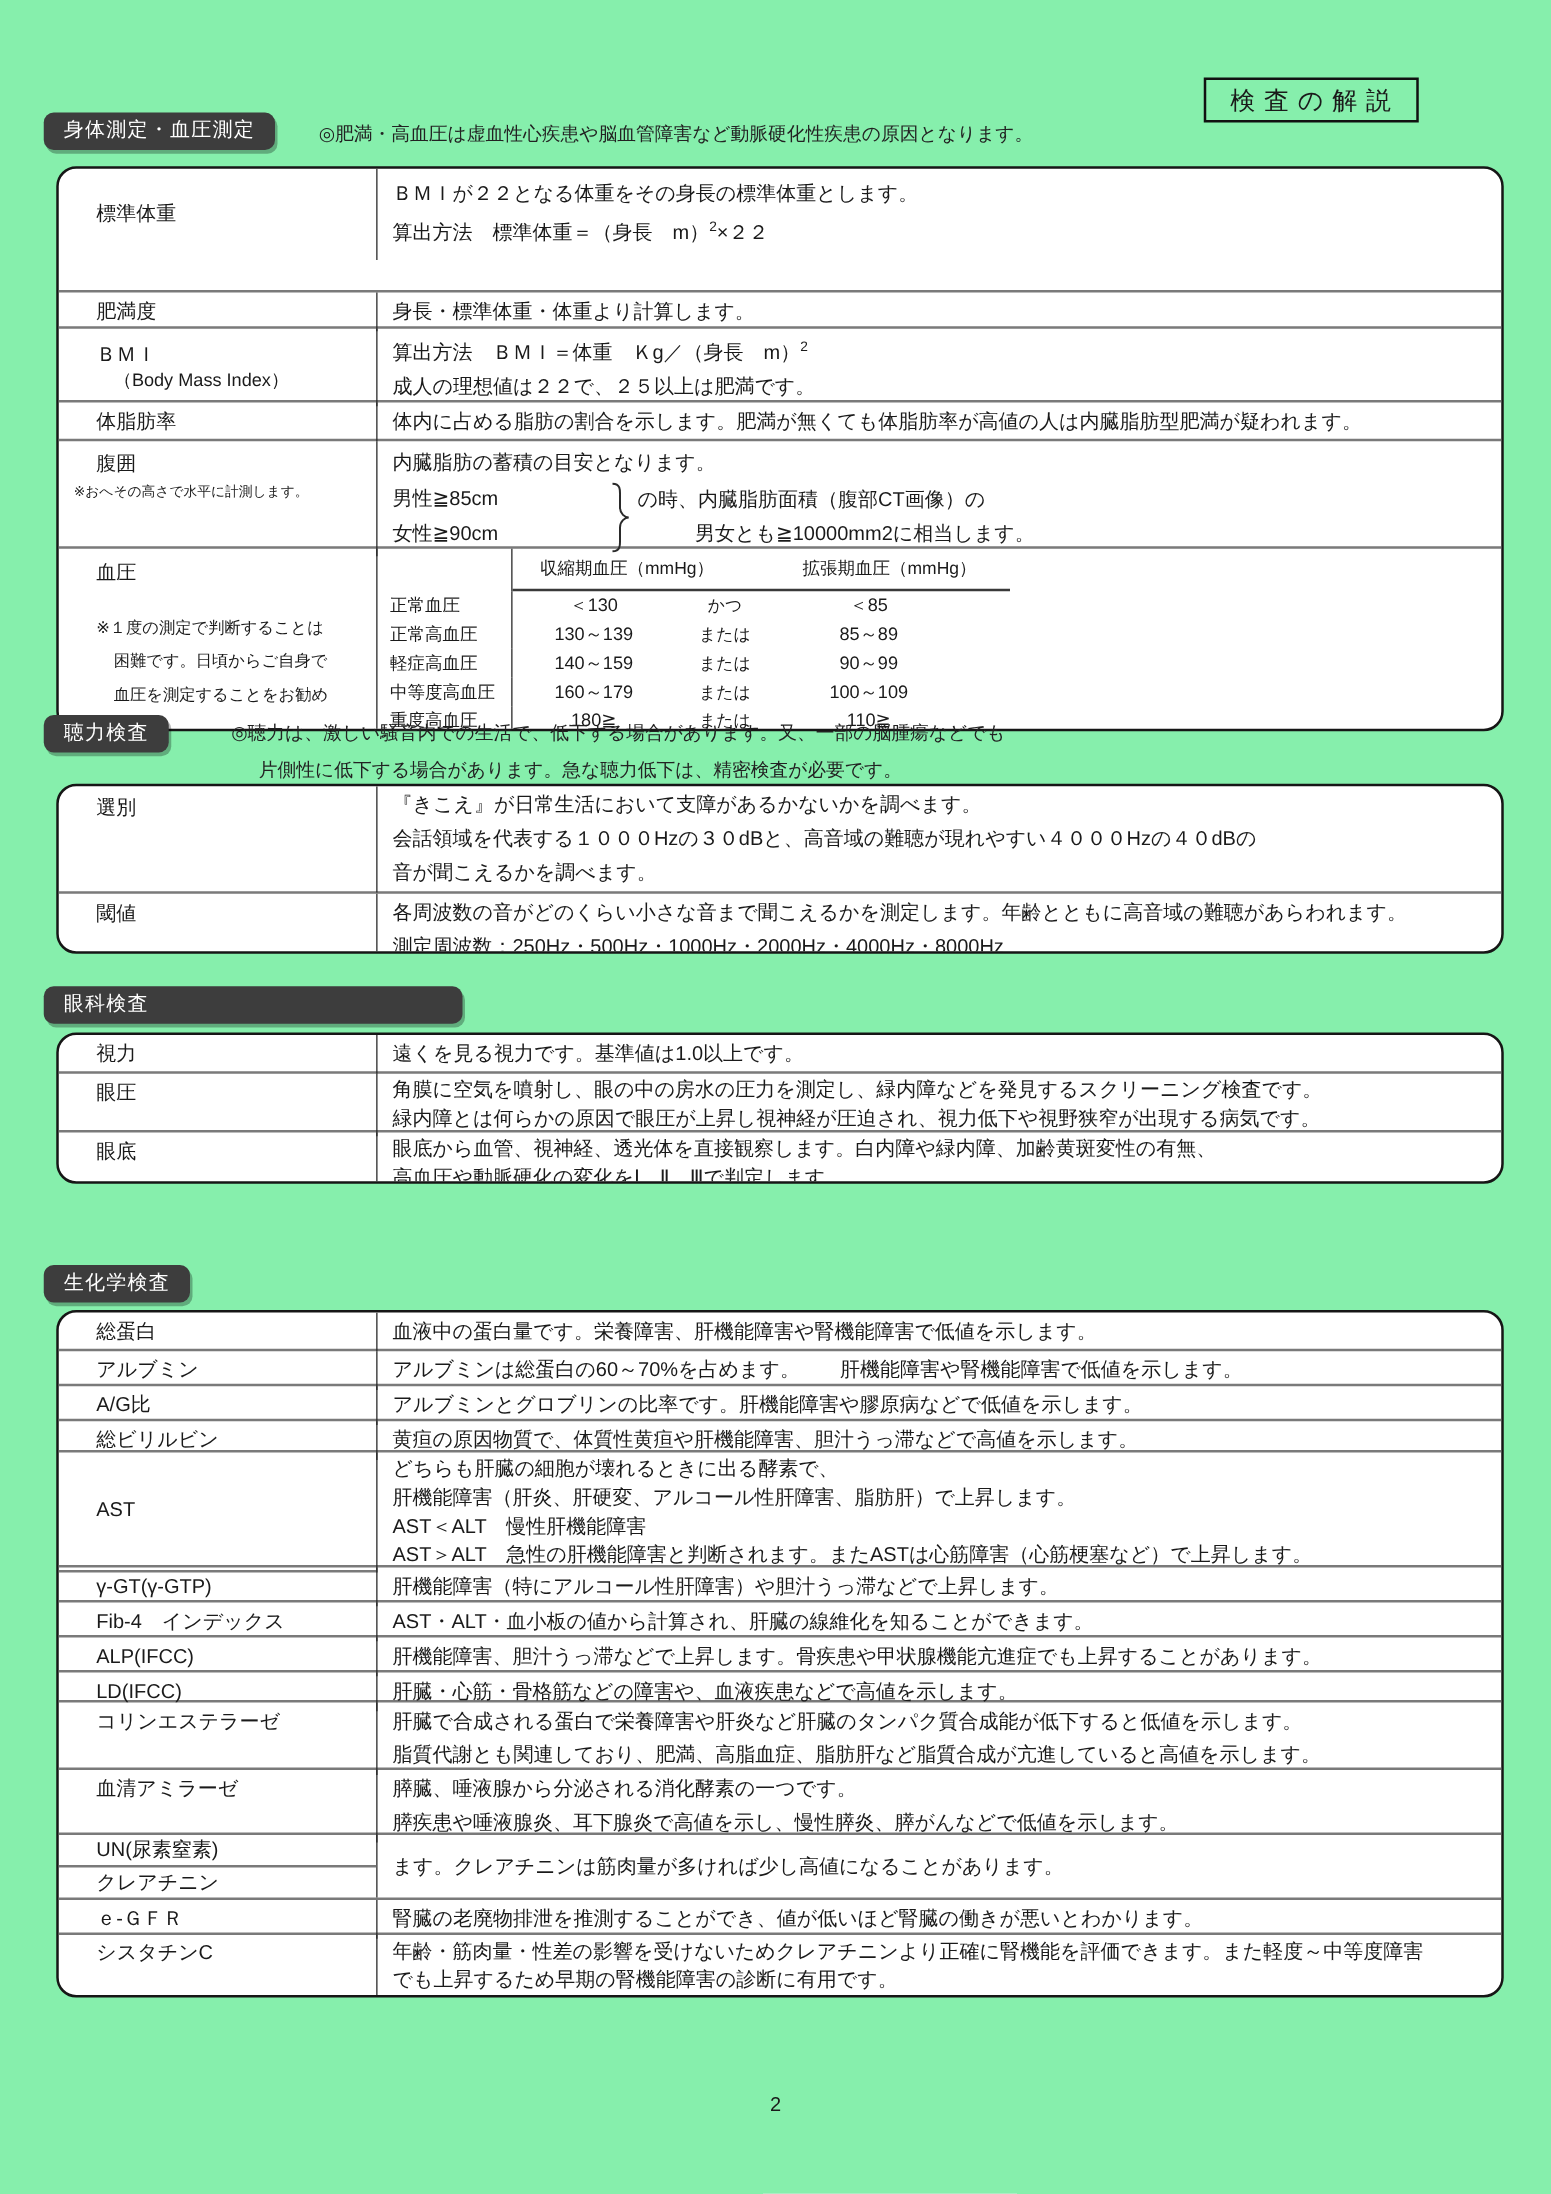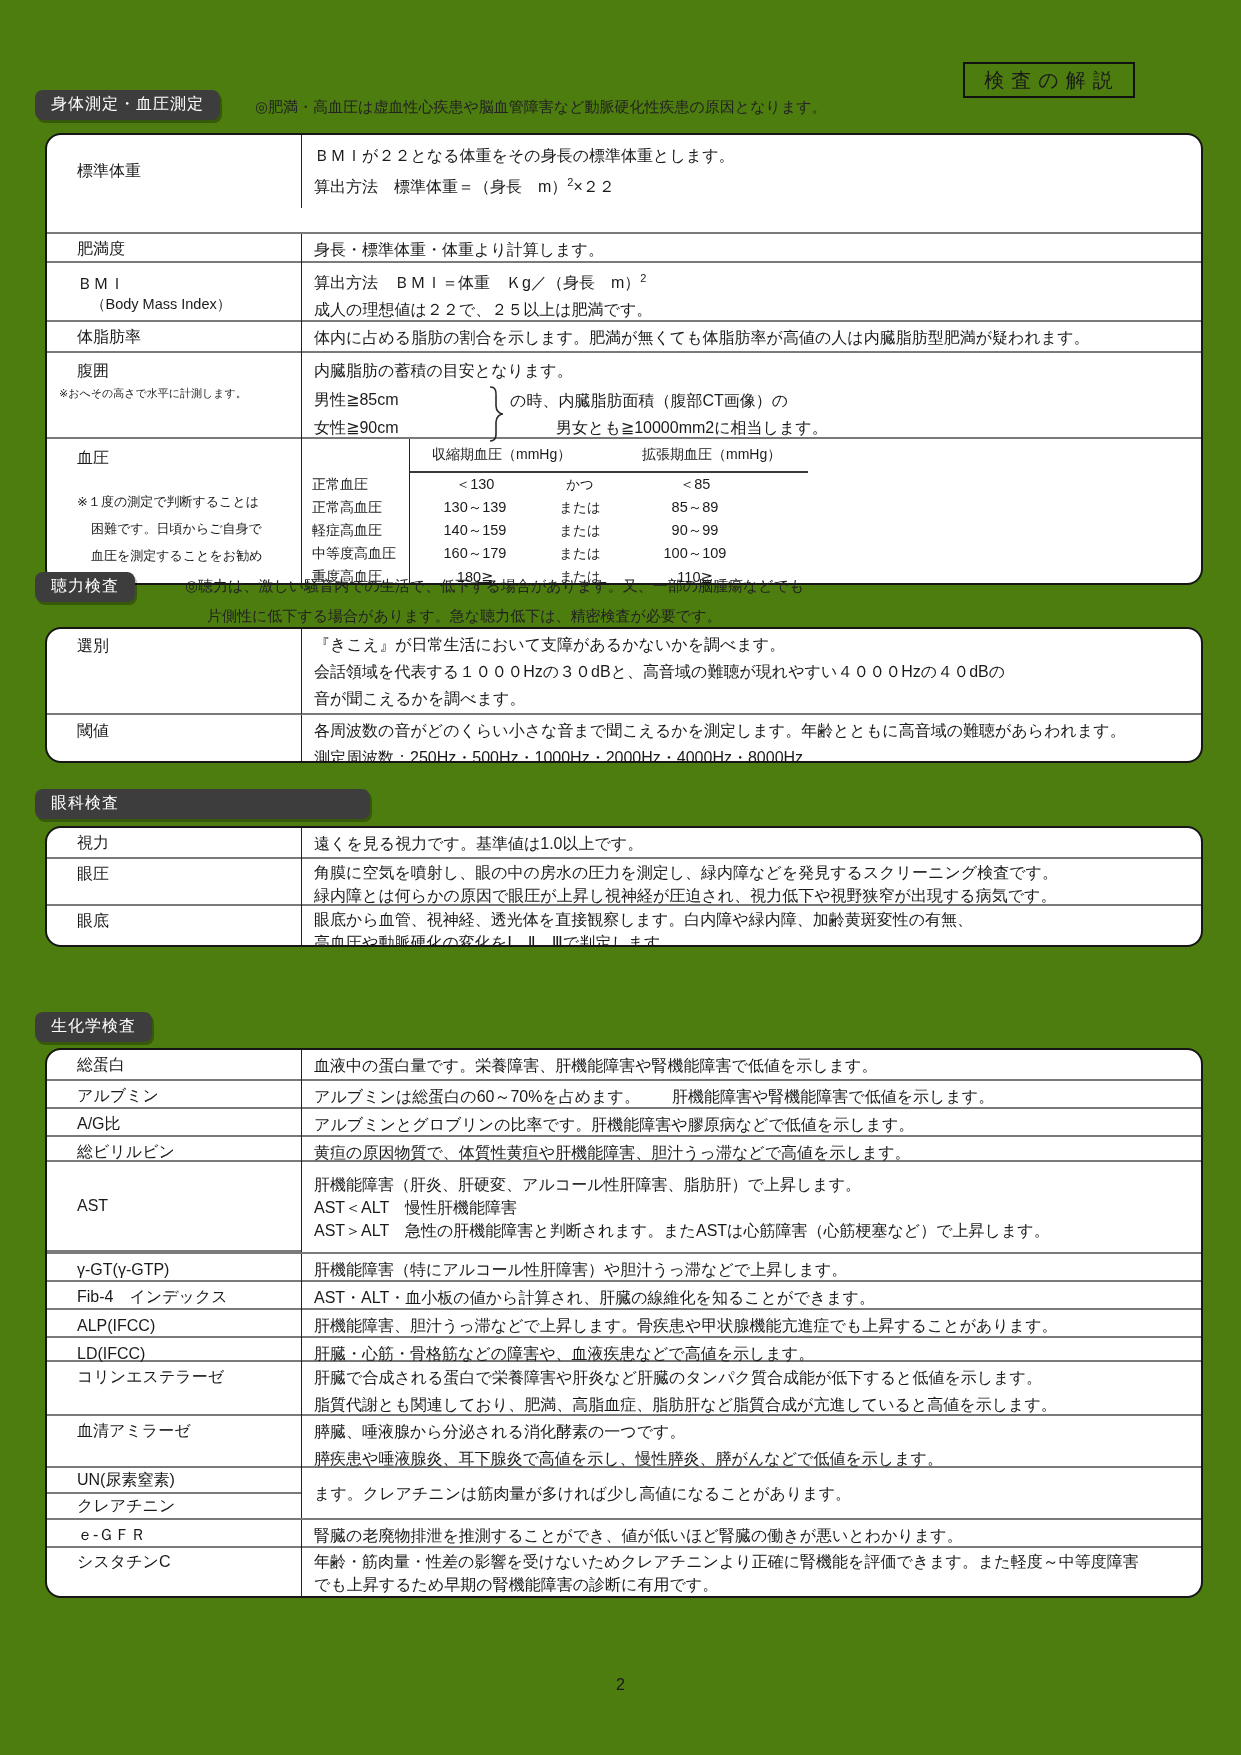--- a/index.html
+++ b/index.html
@@ -1,17 +1,17 @@
 <!DOCTYPE html>
 <html><head>
 <meta charset="utf-8">
 <style>
   html,body{margin:0;padding:0;background:#e8e8e8;}
   .page{
-    position:relative;width:1241px;height:1755px;margin:0 auto;background:#4d7c0f;
+    position:relative;width:1241px;height:1755px;margin:0 auto;background:#86efac;
     font-family:"Liberation Sans","DejaVu Sans",sans-serif;color:#1a1a1a;overflow:hidden;
   }
   .title-box{
     position:absolute;left:963px;top:62px;width:172px;height:36px;
     border:2px solid #111;display:flex;align-items:center;justify-content:center;
     font-size:20px;letter-spacing:7px;box-sizing:border-box;padding-left:6px;
   }
   .badge{
     position:absolute;left:35px;background:#3d3d3d;color:#fff;font-size:16px;
     padding:4px 16px 5px 16px;border-radius:8px;letter-spacing:1px;
@@ -296,20 +296,21 @@
           <div class="dline">黄疸の原因物質で、体質性黄疸や肝機能障害、胆汁うっ滞などで高値を示します。</div>
         </div>
     </div>
     <div class="trow r-ast">
       <div class="split-lab">
         <div class="half first">
             <span>AST</span>
           </div>
       </div>
       <div class="desc">
+        <div class="dline dline-t">どちらも肝臓の細胞が壊れるときに出る酵素で、</div>
         <div class="dline dline-t">肝機能障害（肝炎、肝硬変、アルコール性肝障害、脂肪肝）で上昇します。</div>
         <div class="dline dline-t">AST＜ALT　慢性肝機能障害</div>
         <div class="dline dline-t">AST＞ALT　急性の肝機能障害と判断されます。またASTは心筋障害（心筋梗塞など）で上昇します。</div>
       </div>
     </div>
     <div class="trow r-b6">
       <div class="lab">
           <span>γ-GT(γ-GTP)</span>
         </div>
       <div class="desc">

